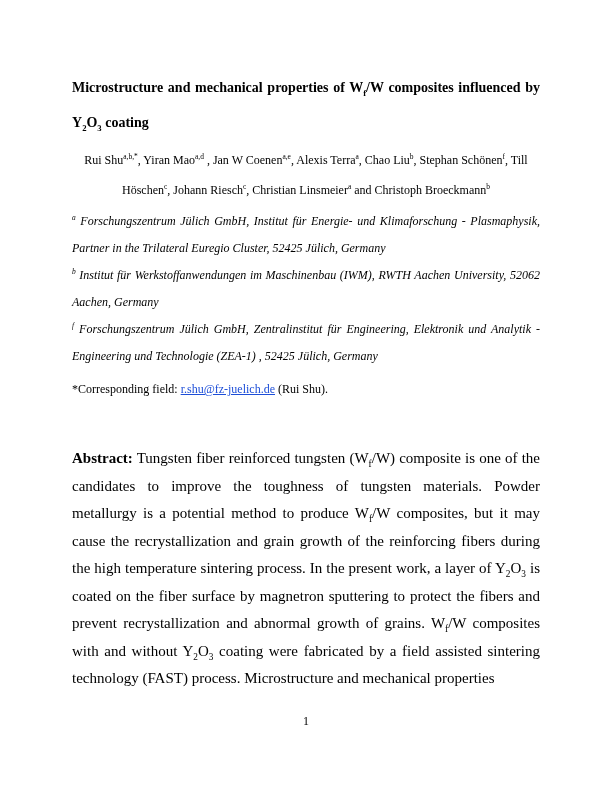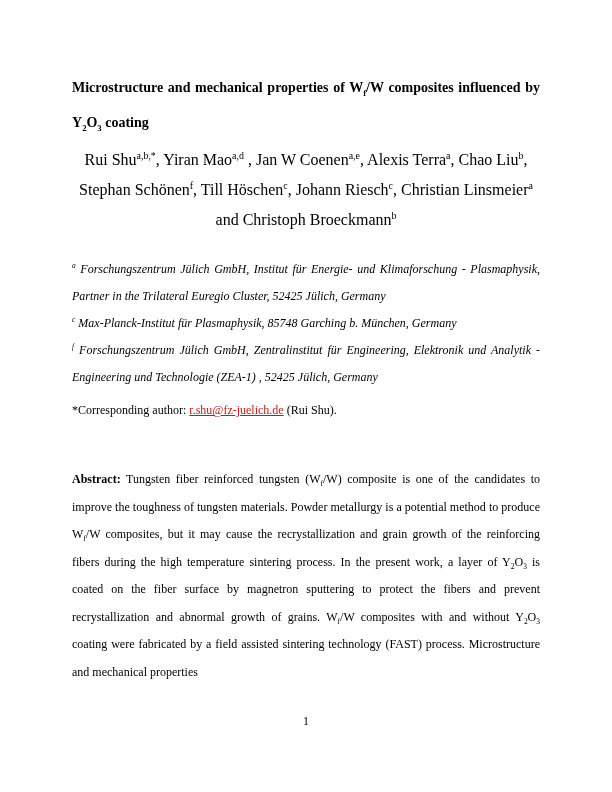--- a/index.html
+++ b/index.html
@@ -28,47 +28,47 @@
     font-size: 0.62em;
     line-height: 0;
   }
   .title {
     font-size: 14px;
     font-weight: bold;
     line-height: 35px;
     text-align: justify;
   }
   .authors {
-    font-size: 16px;
+    font-size: 12px;
     line-height: 30px;
     text-align: center;
     margin-top: 5px;
   }
   .affiliations {
-    margin-top: 21px;
+    margin-top: 3px;
   }
   .affil {
     font-size: 12px;
     font-style: italic;
     line-height: 27px;
     text-align: justify;
   }
   .corr {
     font-size: 12px;
     line-height: 27px;
     margin-top: 6px;
     text-align: left;
   }
   .email {
-    color: #b91c1c;
+    color: #1d4ed8;
     text-decoration: underline;
     cursor: pointer;
   }
   .abstract {
-    font-size: 12px;
+    font-size: 15px;
     line-height: 27.5px;
     text-align: justify;
     margin-top: 42px;
   }
   .abstract .label { font-weight: bold; }
   .page-number {
     position: absolute;
     top: 714px;
     left: 0;
     width: 100%;
@@ -82,24 +82,24 @@
 
 <div class="page">
   <div class="content">
 
     <p class="title">Microstructure and mechanical properties of W<sub>f</sub>/W composites influenced by Y<sub>2</sub>O<sub>3</sub> coating</p>
 
     <p class="authors">Rui Shu<sup>a,b,*</sup>, Yiran Mao<sup>a,d</sup> , Jan W Coenen<sup>a,e</sup>, Alexis Terra<sup>a</sup>, Chao Liu<sup>b</sup>, Stephan Schönen<sup>f</sup>, Till Höschen<sup>c</sup>, Johann Riesch<sup>c</sup>, Christian Linsmeier<sup>a</sup> and Christoph Broeckmann<sup>b</sup></p>
 
     <div class="affiliations">
       <p class="affil"><sup>a</sup> Forschungszentrum Jülich GmbH, Institut für Energie- und Klimaforschung - Plasmaphysik, Partner in the Trilateral Euregio Cluster, 52425 Jülich, Germany</p>
-      <p class="affil"><sup>c</sup> Max-Planck-Institut für Plasmaphysik, 85748 Garching b. München, Germany</p>
+      <p class="affil"><sup>b</sup> Institut für Werkstoffanwendungen im Maschinenbau (IWM), RWTH Aachen University, 52062 Aachen, Germany</p>
       <p class="affil"><sup>f</sup> Forschungszentrum Jülich GmbH, Zentralinstitut für Engineering, Elektronik und Analytik - Engineering und Technologie (ZEA-1) , 52425 Jülich, Germany</p>
     </div>
 
-    <p class="corr"><span>*Corresponding author: </span><a class="email">r.shu@fz-juelich.de</a><span> (Rui Shu).</span></p>
+    <p class="corr"><span>*Corresponding field: </span><a class="email">r.shu@fz-juelich.de</a><span> (Rui Shu).</span></p>
 
     <p class="abstract"><span class="label">Abstract:</span><span> Tungsten fiber reinforced tungsten (W<sub>f</sub>/W) composite is one of the candidates to improve the toughness of tungsten materials. Powder metallurgy is a potential method to produce W<sub>f</sub>/W composites, but it may cause the recrystallization and grain growth of the reinforcing fibers during the high temperature sintering process. In the present work, a layer of Y<sub>2</sub>O<sub>3</sub> is coated on the fiber surface by magnetron sputtering to protect the fibers and prevent recrystallization and abnormal growth of grains. W<sub>f</sub>/W composites with and without Y<sub>2</sub>O<sub>3</sub> coating were fabricated by a field assisted sintering technology (FAST) process. Microstructure and mechanical properties</span></p>
 
   </div>
 
   <div class="page-number">1</div>
 </div>
 
 </body></html>

